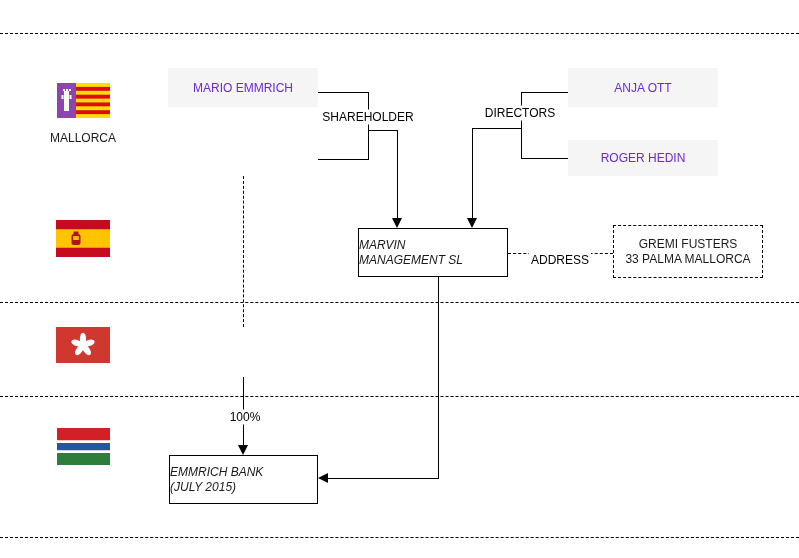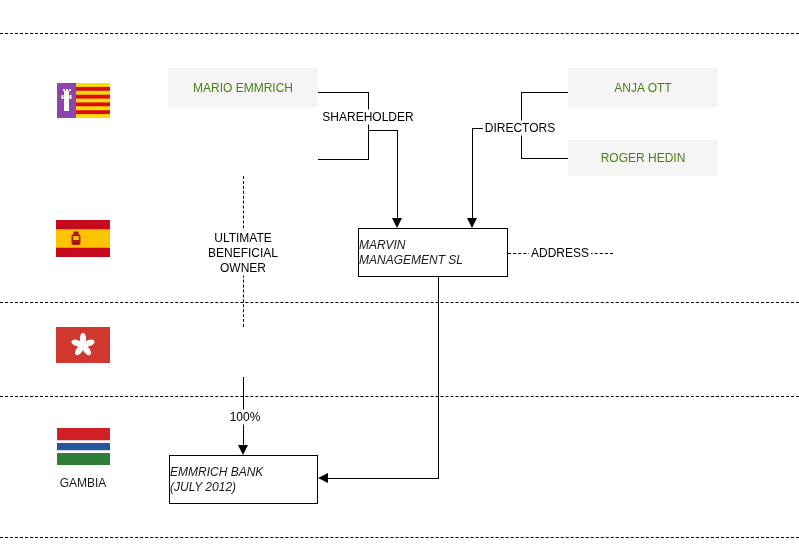--- a/index.html
+++ b/index.html
@@ -7,21 +7,21 @@
     position:relative;width:799px;height:558px;background:#ffffff;overflow:hidden;
     font-family:"Liberation Sans","DejaVu Sans",sans-serif;color:#1a1a1a;
   }
   .sep{position:absolute;left:0;width:799px;height:0;border-top:1px dashed #000;}
   .hline{position:absolute;height:0;border-top:1px solid #000;}
   .vline{position:absolute;width:0;border-left:1px solid #000;}
   .vdash{position:absolute;width:0;border-left:1px dashed #000;}
   .hdash{position:absolute;height:0;border-top:1px dashed #000;}
   .arrow-down{position:absolute;width:0;height:0;border-left:5px solid transparent;border-right:5px solid transparent;border-top:10px solid #000;}
   .arrow-left{position:absolute;width:0;height:0;border-top:5px solid transparent;border-bottom:5px solid transparent;border-right:10px solid #000;}
-  .box-gray{position:absolute;background:#f5f5f5;color:#4d7c0f;display:flex;align-items:center;justify-content:center;font-size:12px;text-align:left;}
+  .box-gray{position:absolute;background:#f5f5f5;color:#6d28d9;display:flex;align-items:center;justify-content:center;font-size:12px;text-align:left;}
   .box-solid{position:absolute;background:#fff;border:1px solid #000;color:#1a1a1a;display:flex;flex-direction:column;align-items:flex-start;justify-content:center;font-size:12px;text-align:center;line-height:15px;font-style:italic;}
   .box-dashed{position:absolute;background:#fff;border:1px dashed #000;color:#1a1a1a;display:flex;flex-direction:column;align-items:center;justify-content:center;font-size:12px;text-align:center;line-height:15px;}
   .elabel{position:absolute;transform:translate(-50%,-50%);background:#fff;font-size:12px;line-height:15px;color:#000000;text-align:center;padding:0 2px;white-space:nowrap;}
   .flag{position:absolute;line-height:0;}
   .flag-label{position:absolute;width:140px;text-align:center;font-size:12px;color:#1a1a1a;}
 </style>
 </head>
 <body>
 
 <div id="canvas">
@@ -67,20 +67,21 @@
       <g>
         <rect x="7" y="8" width="5" height="20" fill="#FFFFFF"></rect>
         <rect x="4.5" y="12" width="2" height="4" fill="#FFFFFF"></rect>
         <rect x="12.5" y="12" width="2" height="4" fill="#FFFFFF"></rect>
         <rect x="6" y="6" width="2" height="2" fill="#FFFFFF"></rect>
         <rect x="9" y="6" width="2" height="2" fill="#FFFFFF"></rect>
         <rect x="12" y="6" width="2" height="2" fill="#FFFFFF"></rect>
       </g>
     </svg>
   </div>
+  <div class="flag-label" style="left:13px;top:131px">MALLORCA</div>
 
   <div class="flag" style="left:56px;top:220px">
     <svg width="54" height="37" viewBox="0 0 54 37">
       <rect x="0" y="0" width="54" height="37" fill="#FFC400"></rect>
       <rect x="0" y="0" width="54" height="9.25" fill="#C60B1E"></rect>
       <rect x="0" y="27.75" width="54" height="9.25" fill="#C60B1E"></rect>
       <g>
         <rect x="17.5" y="11.5" width="5" height="2.5" fill="#AD1519"></rect>
         <rect x="15.5" y="14" width="9" height="11" rx="2.5" fill="#AD1519"></rect>
         <rect x="17.2" y="16" width="5.6" height="4" fill="#F1BF00"></rect>
@@ -103,50 +104,48 @@
 
   <div class="flag" style="left:57px;top:428px">
     <svg width="53" height="37" viewBox="0 0 53 37">
       <rect x="0" y="0" width="53" height="12.5" fill="#D32027"></rect>
       <rect x="0" y="12.5" width="53" height="2.5" fill="#FFFFFF"></rect>
       <rect x="0" y="15" width="53" height="7.5" fill="#2457A0"></rect>
       <rect x="0" y="22.5" width="53" height="2.5" fill="#FFFFFF"></rect>
       <rect x="0" y="25" width="53" height="12" fill="#2E7D3B"></rect>
     </svg>
   </div>
-  <div class="flag-label" style="left:13px;top:476px">GAMBIA</div>
 
   <div class="box-gray" style="left:168px;top:68px;width:150px;height:39px">
     <span>MARIO EMMRICH</span>
   </div>
   <div class="box-gray" style="left:568px;top:68px;width:150px;height:39px">
     <span>ANJA OTT</span>
   </div>
   <div class="box-gray" style="left:568px;top:140px;width:150px;height:36px">
     <span>ROGER HEDIN</span>
   </div>
 
   <div class="box-solid" style="left:358px;top:228px;width:148px;height:47px">
     <span>MARVIN</span>
     <span>MANAGEMENT SL</span>
   </div>
 
+  <div class="box-dashed" style="left:613px;top:225px;width:148px;height:51px">
+    <span>GREMI FUSTERS</span>
+    <span>33 PALMA MALLORCA</span>
+  </div>
 
 
   <div class="box-solid" style="left:169px;top:455px;width:147px;height:47px">
     <span>EMMRICH BANK</span>
-    <span>(JULY 2012)</span>
+    <span>(JULY 2015)</span>
   </div>
 
   <div class="elabel" style="left:368px;top:117px">SHAREHOLDER</div>
-  <div class="elabel" style="left:520px;top:128px">DIRECTORS</div>
+  <div class="elabel" style="left:520px;top:113px">DIRECTORS</div>
 
-  <div class="elabel" style="left:243px;top:253px">
-    <div>ULTIMATE</div>
-    <div>BENEFICIAL</div>
-    <div>OWNER</div>
-  </div>
 
 
   <div class="elabel" style="left:245px;top:417px">100%</div>
-  <div class="elabel" style="left:560px;top:253px">ADDRESS</div>
+  <div class="elabel" style="left:560px;top:260px">ADDRESS</div>
 
 </div>
 
 </body></html>

